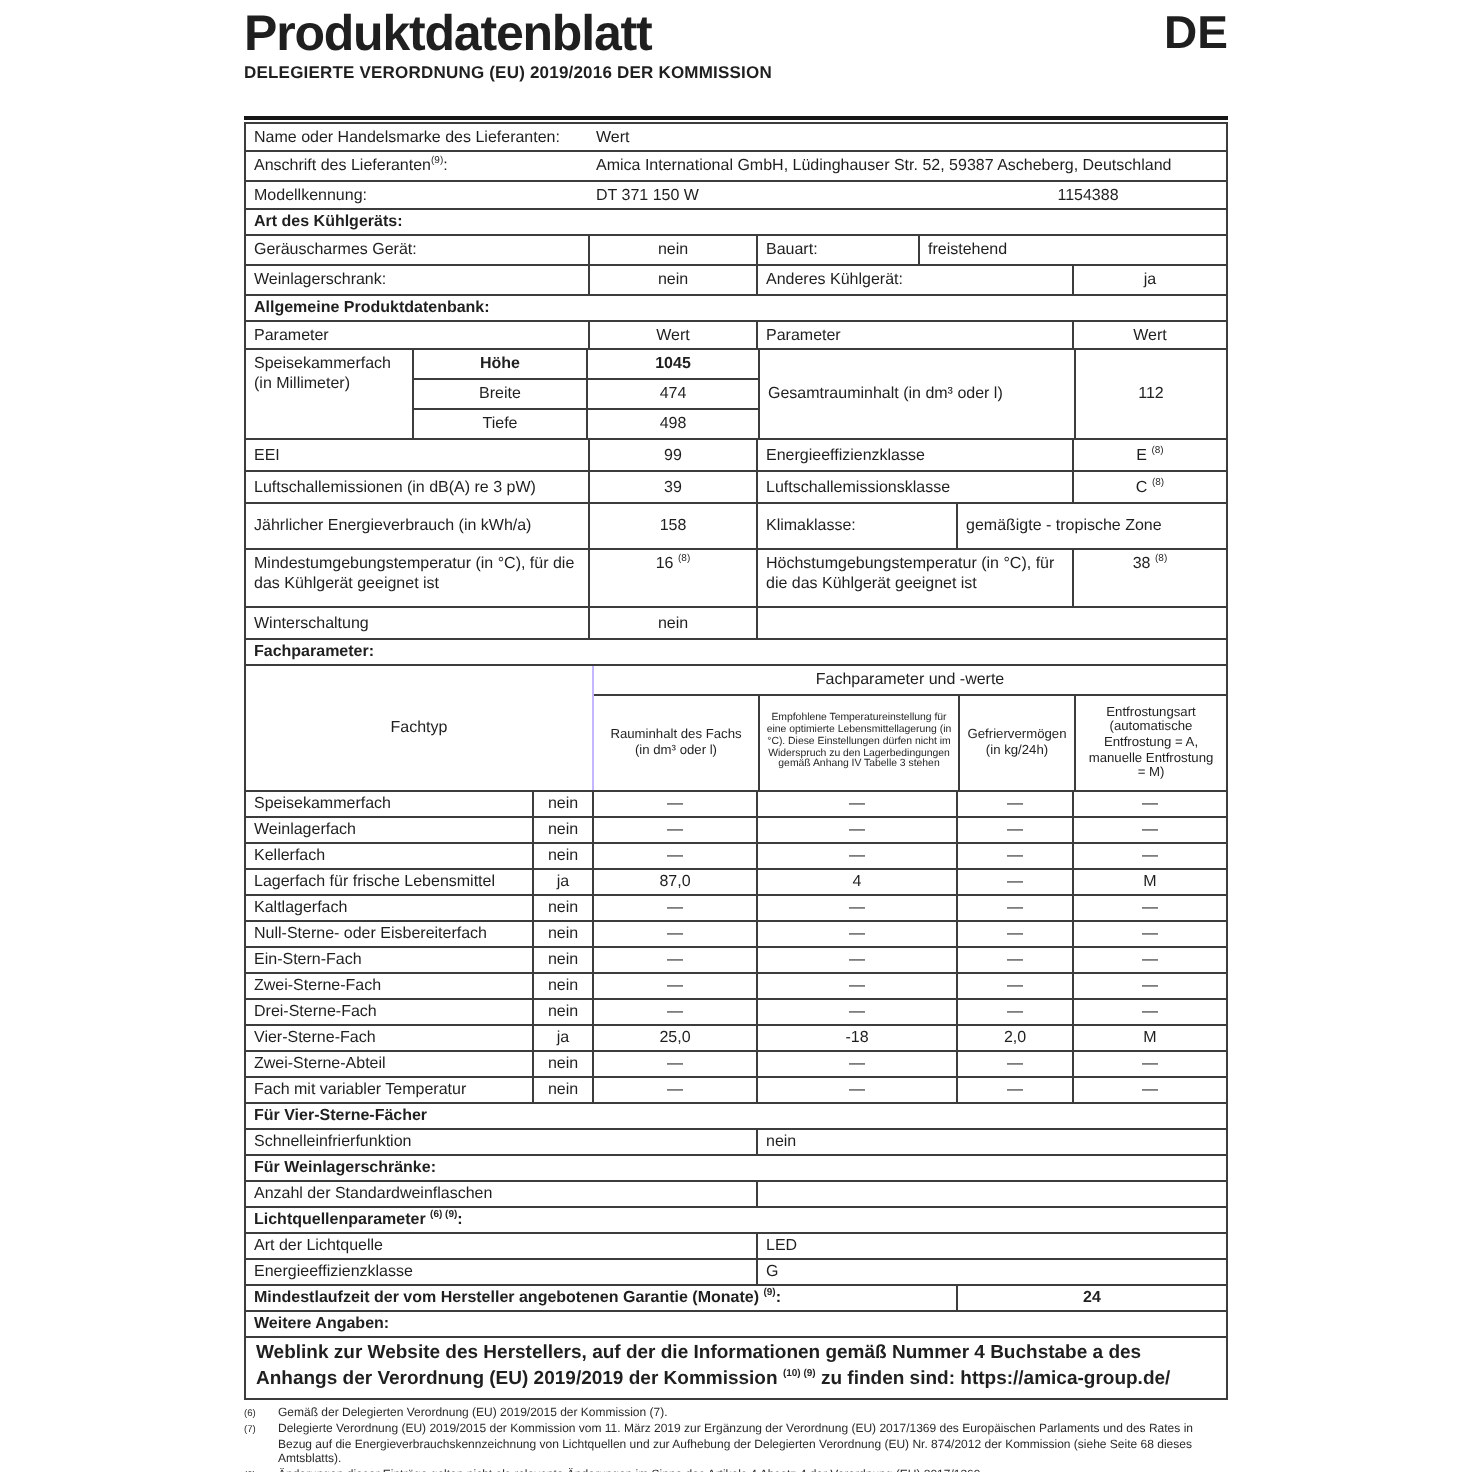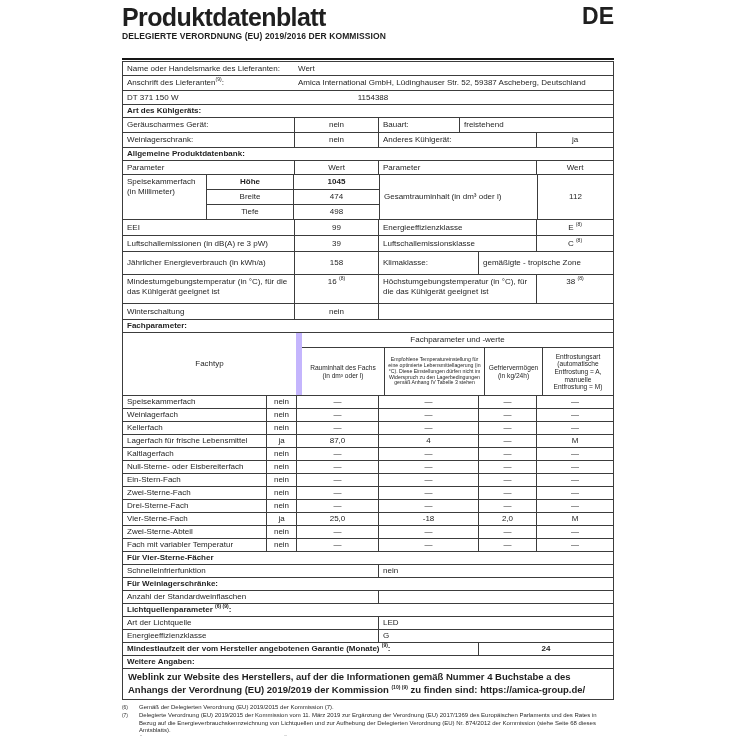--- a/index.html
+++ b/index.html
@@ -29,21 +29,21 @@
   .t{display:inline;}
 
   
   .dims-grid{flex:0 0 172px;display:flex;flex-direction:column;border-left:1px solid #3c3c3c;}
   .dims-row{display:flex;flex:1 1 auto;border-top:1px solid #3c3c3c;}
   .dims-row:first-child{border-top:none;font-weight:bold;}
   .dims-row .c{flex:0 0 86px;}
   .dims-row .c:last-child{flex:1 1 auto;text-align:center;}
 
   
-  .fp-right{flex:1 1 auto;display:flex;flex-direction:column;border-left:6px solid #c4b5fd;}
+  .fp-right{flex:1 1 auto;display:flex;flex-direction:column;border-left:1px solid #c4b5fd;}
   .fp-group{border-bottom:1px solid #3c3c3c;display:flex;align-items:center;justify-content:center;
             min-height:14px;font-size:8px;}
   .fp-cols{display:flex;flex:1 1 auto;}
   .fp-cols .c{font-size:6.6px;line-height:1.15;text-align:center;justify-content:center;}
   .fp-cols .tiny{font-size:5.2px;line-height:1.12;padding:1px 2px;}
 
   .weblink{display:block;font-weight:bold;font-size:9.5px;line-height:1.35;padding:2px 5px;}
 
   .footnotes{margin-top:4px;font-size:6px;line-height:1.22;color:#2a2a2a;}
   .fn{display:flex;margin-bottom:1px;}
@@ -68,20 +68,21 @@
         <div class="c first" style="flex:0 0 171px">Name oder Handelsmarke des Lieferanten:</div>
         <div class="c nb fill">Wert</div>
       </div>
       <div class="r" style="min-height:16px">
         <div class="c first" style="flex:0 0 171px">
           <span class="t"><span>Anschrift des Lieferanten</span><span class="sup">(9)</span><span>:</span></span>
         </div>
         <div class="c nb fill">Amica International GmbH, Lüdinghauser Str. 52, 59387 Ascheberg, Deutschland</div>
       </div>
       <div class="r" style="min-height:15px">
+        <div class="c first" style="flex:0 0 171px">Modellkennung:</div>
         <div class="c nb" style="flex:0 0 190px">DT 371 150 W</div>
         <div class="c nb cc" style="flex:0 0 120px">1154388</div>
         <div class="c nb fill"></div>
       </div>
 
       <div class="r" style="min-height:12px">
         <div class="sec">Art des Kühlgeräts:</div>
       </div>
       <div class="r" style="min-height:16px">
         <div class="c first" style="flex:0 0 171px">Geräuscharmes Gerät:</div>

